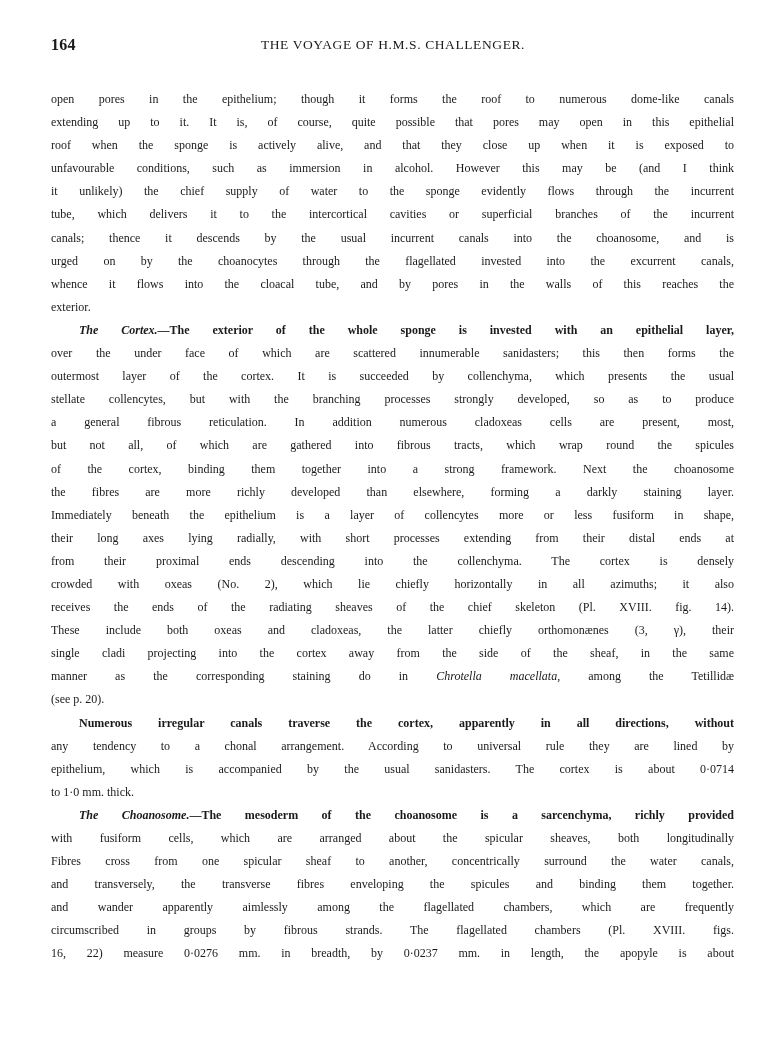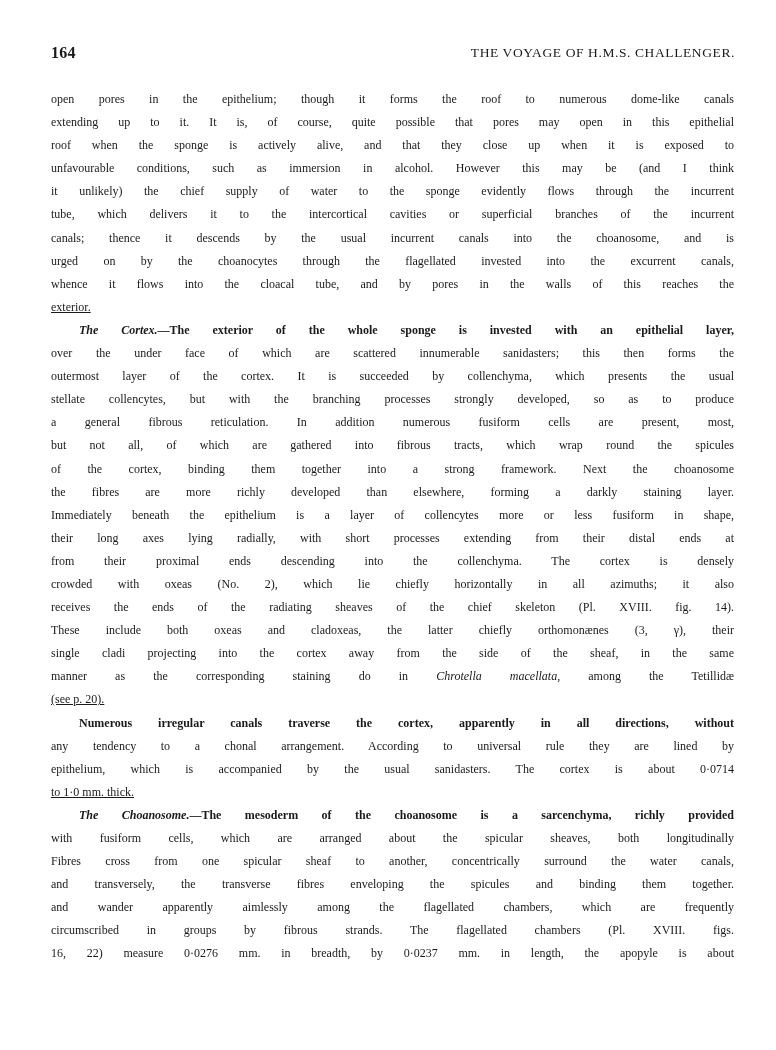--- a/index.html
+++ b/index.html
@@ -10,60 +10,59 @@
     body {
       width: 776px;
       height: 1050px;
       position: relative;
       overflow: hidden;
       color: #1a1a1a;
       font-family: "Liberation Serif", "DejaVu Serif", serif;
     }
     .running-head {
       position: absolute;
-      top: 44px;
+      top: 36px;
       left: 51px;
       width: 684px;
       height: 22px;
       font-size: 15px;
       letter-spacing: 0.3px;
     }
     .page-number {
       position: absolute;
       left: 0;
       top: 0;
       font-weight: bold;
       font-size: 16px;
     }
     .running-title {
       position: absolute;
       left: 0;
       right: 0;
-      text-align: right;
+      text-align: center;
       top: 1px;
       font-size: 13.5px;
       letter-spacing: 0.6px;
     }
     .body-text {
       position: absolute;
       top: 88px;
       left: 51px;
       width: 683px;
       font-size: 12px;
       line-height: 23.1px;
     }
     .line {
       display: block;
       text-align: justify;
       text-align-last: justify;
       white-space: nowrap;
     }
     .line.end {
       text-align-last: left;
-      text-decoration: underline;
     }
     .line.first {
       text-indent: 28px;
       font-weight: bold;
     }
     em { font-style: italic; }
   </style>
 </head>
 <body>
 
@@ -85,21 +84,21 @@
     <span class="line">urged on by the choanocytes through the flagellated invested into the excurrent canals,</span>
     <span class="line">whence it flows into the cloacal tube, and by pores in the walls of this reaches the</span>
     <span class="line end">exterior.</span>
   </div>
 
   <div class="paragraph">
     <span class="line first"><em>The Cortex.</em><span>—The exterior of the whole sponge is invested with an epithelial layer,</span></span>
     <span class="line">over the under face of which are scattered innumerable sanidasters; this then forms the</span>
     <span class="line">outermost layer of the cortex.  It is succeeded by collenchyma, which presents the usual</span>
     <span class="line">stellate collencytes, but with the branching processes strongly developed, so as to produce</span>
-    <span class="line">a general fibrous reticulation.  In addition numerous fusiform cells are present, most,</span>
+    <span class="line">a general fibrous reticulation.  In addition numerous cladoxeas cells are present, most,</span>
     <span class="line">but not all, of which are gathered into fibrous tracts, which wrap round the spicules</span>
     <span class="line">of the cortex, binding them together into a strong framework.  Next the choanosome</span>
     <span class="line">the fibres are more richly developed than elsewhere, forming a darkly staining layer.</span>
     <span class="line">Immediately beneath the epithelium is a layer of collencytes more or less fusiform in shape,</span>
     <span class="line">their long axes lying radially, with short processes extending from their distal ends at</span>
     <span class="line">from their proximal ends descending into the collenchyma.  The cortex is densely</span>
     <span class="line">crowded with oxeas (No. 2), which lie chiefly horizontally in all azimuths; it also</span>
     <span class="line">receives the ends of the radiating sheaves of the chief skeleton (Pl. XVIII. fig. 14).</span>
     <span class="line">These include both oxeas and cladoxeas, the latter chiefly orthomonænes (3, γ), their</span>
     <span class="line">single cladi projecting into the cortex away from the side of the sheaf, in the same</span>

